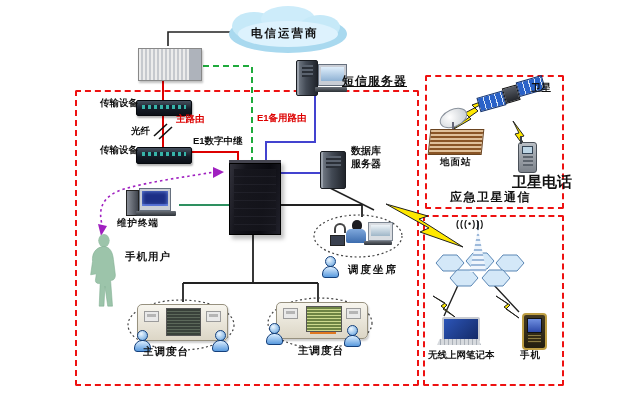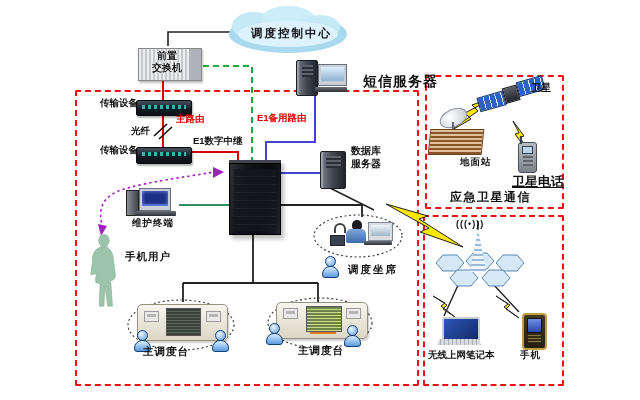--- a/index.html
+++ b/index.html
@@ -132,24 +132,20 @@
     <g>
       <ellipse cx="288" cy="34" rx="59" ry="19" fill="#a9d9ef"></ellipse>
       <ellipse cx="254" cy="26" rx="22" ry="14" fill="#c6e9f8"></ellipse>
       <ellipse cx="288" cy="19" rx="27" ry="13" fill="#cdecfa"></ellipse>
       <ellipse cx="320" cy="27" rx="20" ry="12" fill="#c6e9f8"></ellipse>
       <ellipse cx="288" cy="34" rx="50" ry="13" fill="#ddf2fd"></ellipse>
     </g>
   </svg>
 
   <div class="icon fsw" style="left:138px;top:48px;width:62px;height:31px;"></div>
-  <div class="lbl fsw-lbl" style="left:143px;top:50px;width:48px;font-size:10px;">
-    <span>前置</span><br>
-    <span>交换机</span>
-  </div>
 
   <div class="icon tower" style="left:296px;top:60px;width:20px;height:34px;">
       <div class="vents"></div>
     </div>
   <div class="icon mon" style="left:318px;top:64px;width:27px;height:20px;">
       <div class="scr"></div>
     </div>
   <div class="icon kbd" style="left:315px;top:87px;width:32px;height:5px;"></div>
 
   <div class="icon tx" style="left:136px;top:100px;width:54px;height:14px;">
@@ -255,41 +251,41 @@
   <div class="icon atower" style="left:468px;top:229px;width:20px;height:43px;"></div>
 
   <div class="icon lap-scr" style="left:442px;top:317px;width:34px;height:21px;"></div>
   <div class="icon lap-base" style="left:437px;top:339px;width:44px;height:6px;"></div>
 
   <div class="icon mob" style="left:522px;top:313px;width:21px;height:33px;">
     <div class="mscr2"></div>
       <div class="keys"></div>
   </div>
 
-  <span class="lbl" style="left:251px;top:26px;font-size:11.5px;letter-spacing:2px;">调度控制中心</span>
-  <span class="lbl" style="left:363px;top:73px;font-size:14px;letter-spacing:1px;">短信服务器</span>
+  <span class="lbl" style="left:251px;top:26px;font-size:11.5px;letter-spacing:2px;">电信运营商</span>
+  <span class="lbl" style="left:342px;top:73px;font-size:12px;letter-spacing:1px;text-decoration:underline;">短信服务器</span>
 
   <span class="lbl" style="left:100px;top:97px;font-size:9.5px;">传输设备</span>
   <span class="lbl" style="left:131px;top:125px;font-size:9.5px;">光纤</span>
   <span class="lbl red" style="left:176px;top:113px;font-size:9.5px;">主路由</span>
   <span class="lbl" style="left:100px;top:144px;font-size:9.5px;">传输设备</span>
   <span class="lbl" style="left:193px;top:135px;font-size:9.5px;">E1数字中继</span>
   <span class="lbl red" style="left:257px;top:112px;font-size:9.5px;">E1备用路由</span>
   <div class="lbl" style="left:351px;top:145px;font-size:10px;line-height:1.25;text-align:right;">
     <span>数据库</span><br>
     <span>服务器</span>
   </div>
-  <span class="lbl" style="left:132px;top:217px;font-size:9.5px;letter-spacing:1px;">维护终端</span>
+  <span class="lbl" style="left:117px;top:217px;font-size:9.5px;letter-spacing:1px;">维护终端</span>
   <span class="lbl" style="left:125px;top:250px;font-size:10.5px;letter-spacing:1px;">手机用户</span>
   <span class="lbl" style="left:348px;top:263px;font-size:10.5px;letter-spacing:2px;">调度坐席</span>
   <span class="lbl" style="left:143px;top:345px;font-size:10.5px;letter-spacing:1px;">主调度台</span>
   <span class="lbl" style="left:298px;top:344px;font-size:10.5px;letter-spacing:1px;">主调度台</span>
 
   <span class="lbl" style="left:531px;top:81px;font-size:10px;">卫星</span>
-  <span class="lbl" style="left:440px;top:156px;font-size:9.5px;letter-spacing:1px;margin-left:20px;">地面站</span>
-  <span class="lbl" style="left:512px;top:173px;font-size:13px;text-decoration:underline;">卫星电话</span>
+  <span class="lbl" style="left:440px;top:156px;font-size:9.5px;letter-spacing:1px;">地面站</span>
+  <span class="lbl" style="left:512px;top:173px;font-size:15px;">卫星电话</span>
   <span class="lbl" style="left:450px;top:189px;font-size:12px;letter-spacing:1.5px;text-align:right;">应急卫星通信</span>
 
   <span class="lbl" style="left:456px;top:219px;font-size:9px;letter-spacing:1px;">(((•)))</span>
   <span class="lbl" style="left:428px;top:349px;font-size:9.5px;">无线上网笔记本</span>
   <span class="lbl" style="left:520px;top:349px;font-size:9.5px;letter-spacing:1px;">手机</span>
 
 </div>
 
 </body></html>

